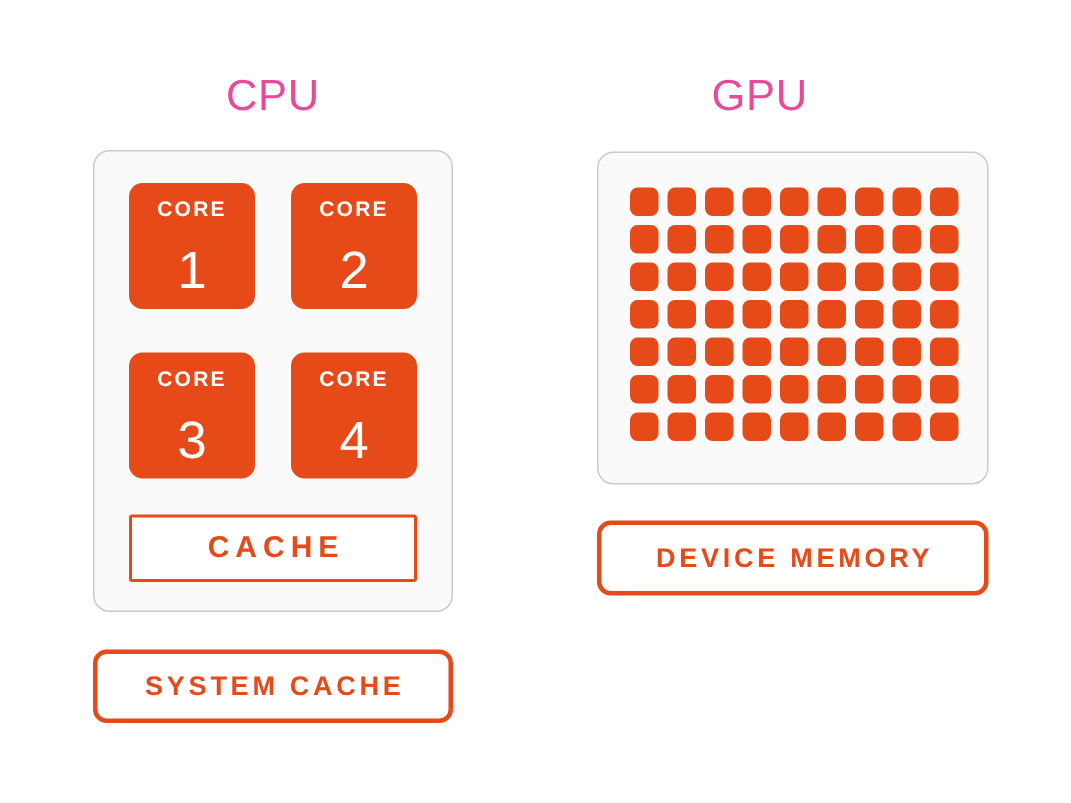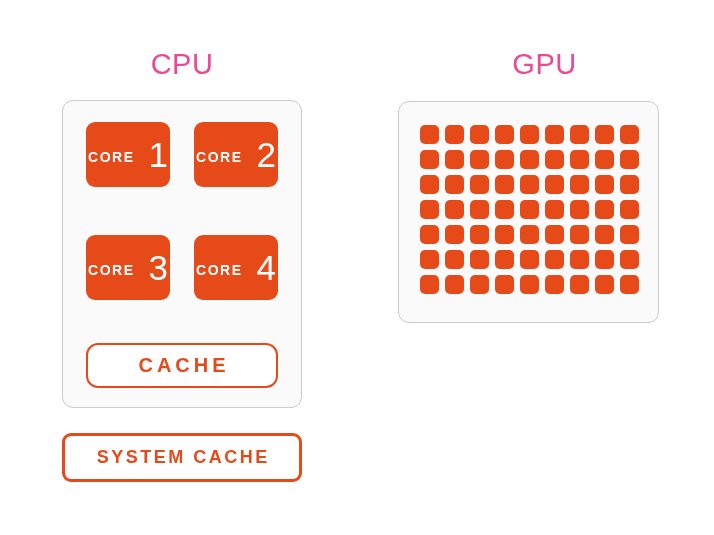--- a/index.html
+++ b/index.html
@@ -14,40 +14,41 @@
   .col-title {
     position: absolute;
     text-align: center;
     font-size: 29px;
     line-height: 32px;
     font-weight: 500;
     color: #ec4899;
     letter-spacing: 0.5px;
   }
   #cpu-title { left: 62px; top: 48px; width: 240px; }
-  #gpu-title { left: 414px; top: 48px; width: 261px; }
+  #gpu-title { left: 376px; top: 48px; width: 261px; }
 
   .panel {
     position: absolute;
     background: #fafafa;
     border: 1px solid #cbcbcb;
     border-radius: 11px;
     box-sizing: border-box;
   }
   #cpu-panel { left: 62px; top: 100px; width: 240px; height: 308px; }
   #gpu-panel { left: 398px; top: 101px; width: 261px; height: 222px; }
 
   .core {
     position: absolute;
     width: 84px;
-    height: 65px;
+    height: 84px;
     background: #e64a19;
     border-radius: 9px;
     color: #ffffff;
     display: flex;
+    flex-direction: column;
     align-items: center;
     justify-content: center;
     gap: 14px;
   }
   .core-label {
     font-size: 14px;
     font-weight: 700;
     letter-spacing: 1.5px;
     line-height: 16px;
     margin-top: 4px;
@@ -63,21 +64,21 @@
   #core-4 { left: 131px; top: 134px; }
 
   .cache-box {
     position: absolute;
     left: 23px;
     top: 242px;
     width: 192px;
     height: 45px;
     background: #ffffff;
     border: 2px solid #e64a19;
-    border-radius: 12px;
+    border-radius: 2px;
     box-sizing: border-box;
     display: flex;
     align-items: center;
     justify-content: center;
     color: #e64a19;
     font-size: 20px;
     font-weight: 700;
     letter-spacing: 4px;
     text-indent: 4px;
   }
@@ -205,14 +206,15 @@
         <div class="gpu-cell"></div>
         <div class="gpu-cell"></div>
         <div class="gpu-cell"></div>
         <div class="gpu-cell"></div>
         <div class="gpu-cell"></div>
         <div class="gpu-cell"></div>
         <div class="gpu-cell"></div>
       </div>
   </div>
 
+  <div class="memory-box" id="device-memory">DEVICE MEMORY</div>
 
 </div>
 
 </body></html>

